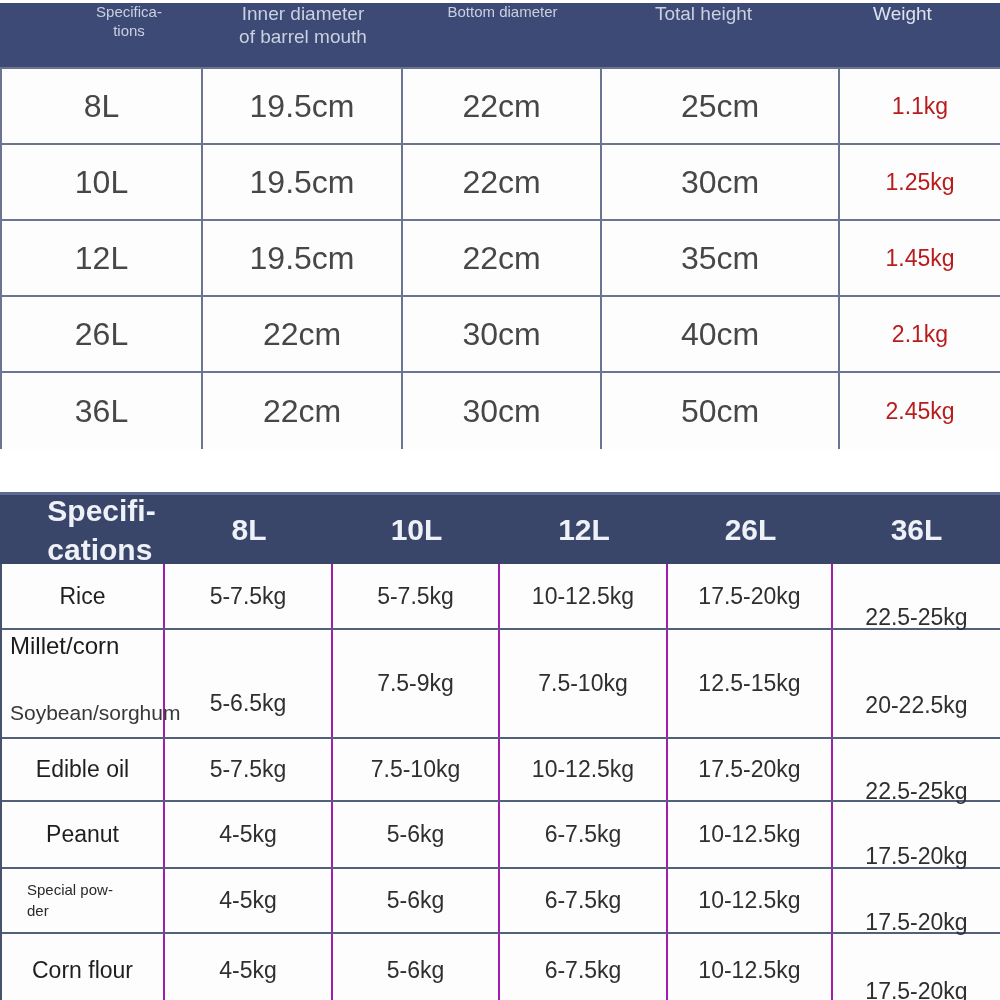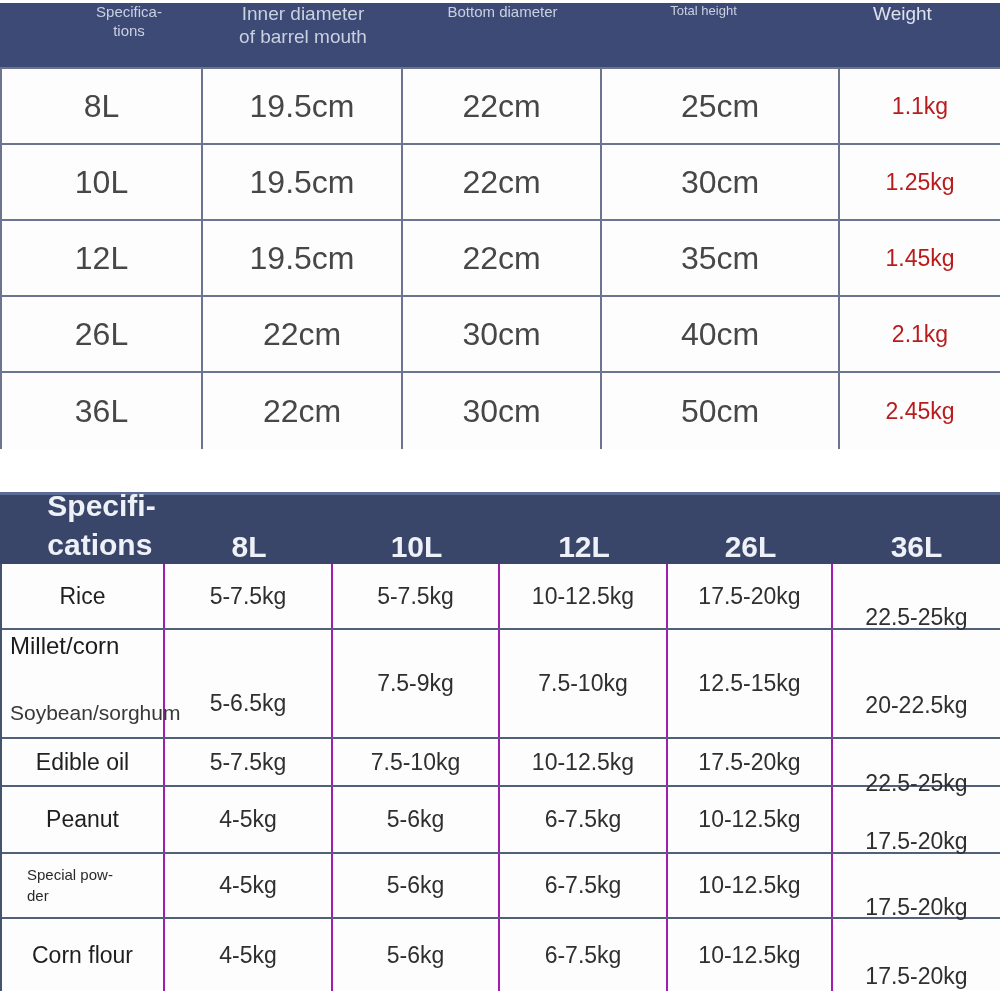--- a/index.html
+++ b/index.html
@@ -19,57 +19,57 @@
     color: #c9d0e0;
   }
   .t1-header .hcell {
     display: flex; align-items: center; justify-content: center;
     text-align: center; box-sizing: border-box;
   }
   .t1h0 { width: 203px; justify-content: flex-start; text-align: left;
           padding-left: 55px; font-size: 15px; line-height: 1.25; }
   .t1h1 { width: 200px; font-size: 19px; line-height: 1.2; }
   .t1h2 { width: 199px; font-size: 15px; }
-  .t1h3 { width: 203px; font-size: 13px; }
+  .t1h3 { width: 203px; font-size: 19px; }
   .t1h4 { flex: 1; font-size: 19px; color: #dde2ee; }
 
   .t1-body { border-top: 2px solid #6b7592; border-left: 2px solid #6b7592; }
   .t1-row { display: flex; height: 76px; box-sizing: border-box;
             border-bottom: 2px solid #6b7592; background: #fdfdfe; }
   .t1-row.last { border-bottom: none; }
   .t1-cell {
     box-sizing: border-box; border-right: 2px solid #6b7592;
     display: flex; align-items: center; justify-content: center;
     font-size: 32px; color: #474747;
   }
   .t1c0 { width: 201px; } .t1c1 { width: 200px; }
   .t1c2 { width: 199px; } .t1c3 { width: 238px; }
   .t1c4 { flex: 1; border-right: none; font-size: 23px; color: #b91c1c; }
 
   
   .t2-wrap { margin-top: 43px; }
   .t2-topline { height: 3px; background: #5c6b95; }
   .t2-header {
     height: 69px; background: #3a4669;
-    display: flex; align-items: flex-end;
+    display: flex; align-items: center;
   }
   .t2-header .hcell {
     display: flex; align-items: center; justify-content: center;
     box-sizing: border-box; font-size: 30px; font-weight: bold; color: #eef1f7;
   }
   .t2h0 { width: 165px; justify-content: flex-start; font-weight: normal;
           padding-left: 38px; font-size: 15px; color: #c2cad9; line-height: 1.3; }
   .t2h1 { width: 168px; } .t2h2 { width: 167px; }
   .t2h3 { width: 168px; } .t2h4 { width: 165px; }
   .t2h5 { flex: 1; }
 
   .t2-body { border-left: 2px solid #46536e; background: #fdfdfe; }
   .t2-row { display: flex; box-sizing: border-box; border-bottom: 2px solid #53607a; }
   .t2-row.last { border-bottom: none; }
-  .r0 { height: 66px; } .r1 { height: 109px; } .r2 { height: 48px; }
+  .r0 { height: 66px; } .r1 { height: 109px; } .r2 { height: 63px; }
   .r3 { height: 67px; } .r4 { height: 65px; }  .r5 { height: 72px; }
   .t2-cell {
     box-sizing: border-box; border-right: 2px solid #a21caf;
     display: flex; align-items: center; justify-content: center;
     font-size: 23px; color: #2f2f2f;
   }
   .t2c0 { width: 163px; } .t2c1 { width: 168px; } .t2c2 { width: 167px; }
   .t2c3 { width: 168px; } .t2c4 { width: 165px; }
   .t2c5 { flex: 1; border-right: none; margin-top: 43px; }
 

